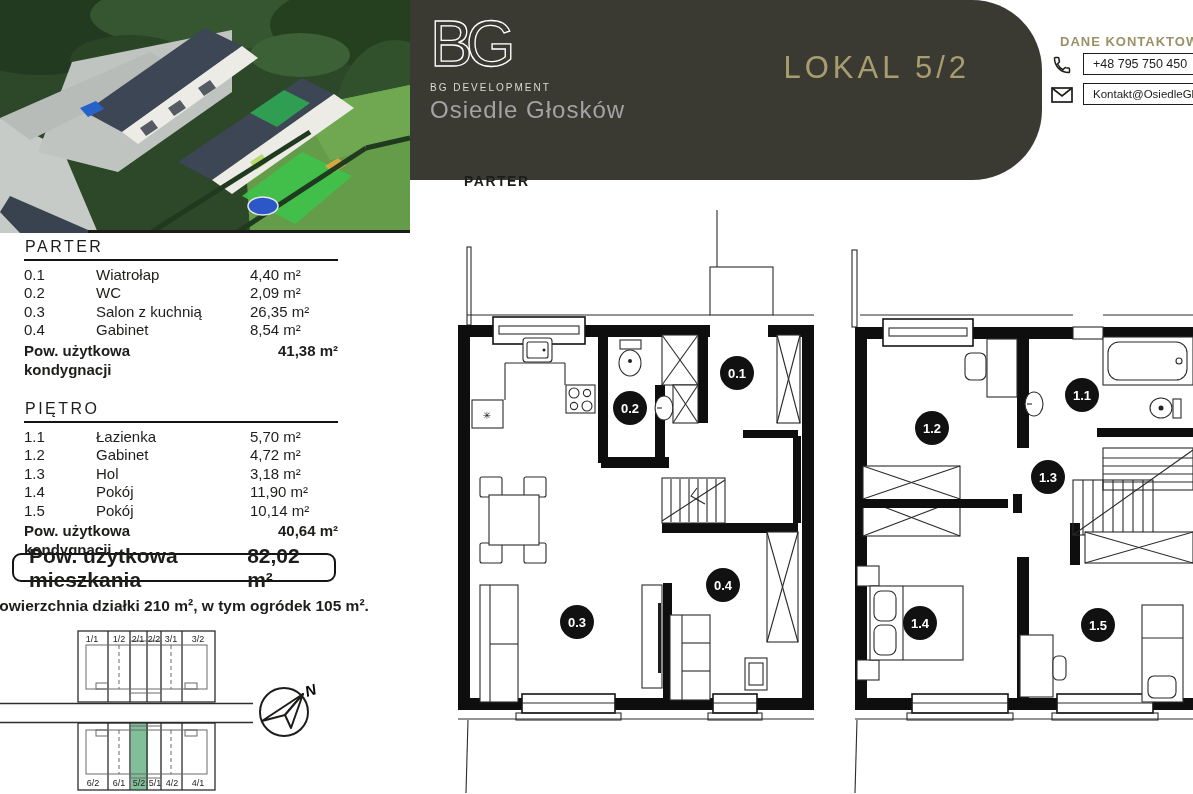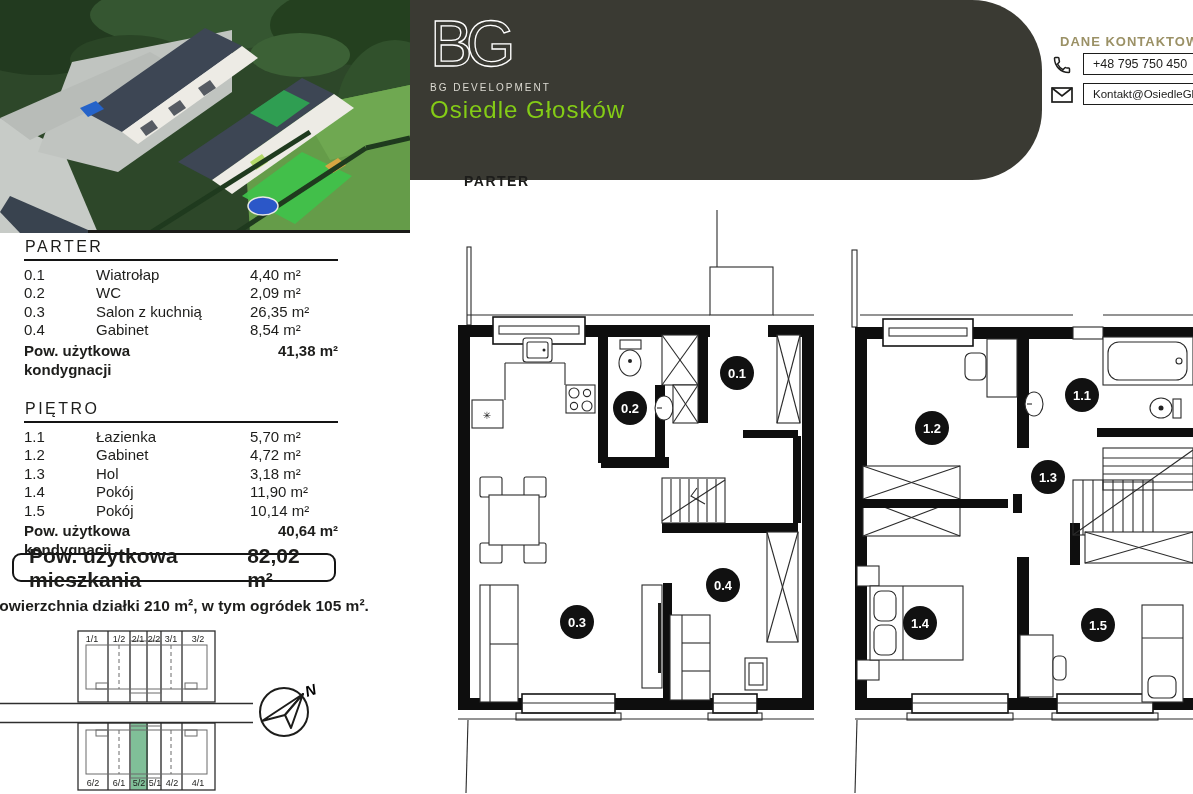--- a/index.html
+++ b/index.html
@@ -4,21 +4,21 @@
 <style>
   html,body{margin:0;padding:0;background:#888;}
   .page{position:relative;width:1193px;height:794px;background:#fff;overflow:hidden;
         font-family:"Liberation Sans", sans-serif;color:#1d1d1b;}
   .abs{position:absolute;}
   
   .band{position:absolute;left:410px;top:0;width:632px;height:180px;background:#3a3a33;
         border-radius:0 70px 70px 0;}
   .lokal{position:absolute;right:72px;top:50px;font-size:31px;letter-spacing:4px;color:#a89d6e;font-weight:400;}
   .company{position:absolute;left:20px;top:82px;font-size:10px;letter-spacing:2px;color:#dcdad2;}
-  .project{position:absolute;left:20px;top:96px;font-size:24px;letter-spacing:1px;color:#84cc16;}
+  .project{position:absolute;left:20px;top:96px;font-size:24px;letter-spacing:1px;color:#a3a3a3;}
   
   .contact-title{position:absolute;left:1060px;top:34px;font-size:13px;font-weight:bold;
                  letter-spacing:1px;color:#9b9166;white-space:nowrap;}
   .cbox{position:absolute;left:1083px;width:132px;height:22px;border:1.6px solid #1d1d1b;
         background:#fff;display:flex;align-items:center;padding-left:9px;box-sizing:border-box;white-space:nowrap;}
   .cbox.phone{top:53px;font-size:12.5px;}
   .cbox.mail{top:83px;font-size:11.5px;}
   
   .tbl{position:absolute;left:24px;width:314px;}
   .tbl-title{font-size:16px;letter-spacing:2.5px;color:#1d1d1b;margin:0 0 3px 1px;}
@@ -103,20 +103,21 @@
     <polygon points="10,196 95,233 20,233 0,212" fill="#39434f"></polygon>
     <rect x="88" y="230" width="322" height="3" fill="#1b1b18"></rect>
   </svg>
 
   <div class="band">
     <svg class="abs" style="left:18px;top:8px" width="95" height="72" viewBox="0 0 95 72">
       <text x="2" y="58" font-size="64" stroke="#fff" fill="none" stroke-width="1.3" letter-spacing="-7">BG</text>
     </svg>
     <div class="company">BG DEVELOPMENT</div>
     <div class="project">Osiedle Głosków</div>
+    <div class="lokal">LOKAL 5/2</div>
   </div>
 
   <div class="contact-title">DANE KONTAKTOWE</div>
   <svg class="abs" style="left:1051px;top:55px" width="22" height="20" viewBox="0 0 24 24">
     <path d="M6.6 10.8c1.5 2.9 3.8 5.2 6.7 6.7l2.2-2.2c.3-.3.7-.4 1-.2 1.1.4 2.3.6 3.5.6.6 0 1 .4 1 1V20c0 .6-.4 1-1 1C10.6 21 3 13.4 3 4c0-.6.4-1 1-1h3.3c.6 0 1 .4 1 1 0 1.2.2 2.4.6 3.5.1.3 0 .7-.2 1l-2.1 2.3z" fill="none" stroke="#1d1d1b" stroke-width="1.8"></path>
   </svg>
   <div class="cbox phone">
     <span>+48 795 750 450</span>
   </div>
   <svg class="abs" style="left:1051px;top:87px" width="22" height="16" viewBox="0 0 22 16">

